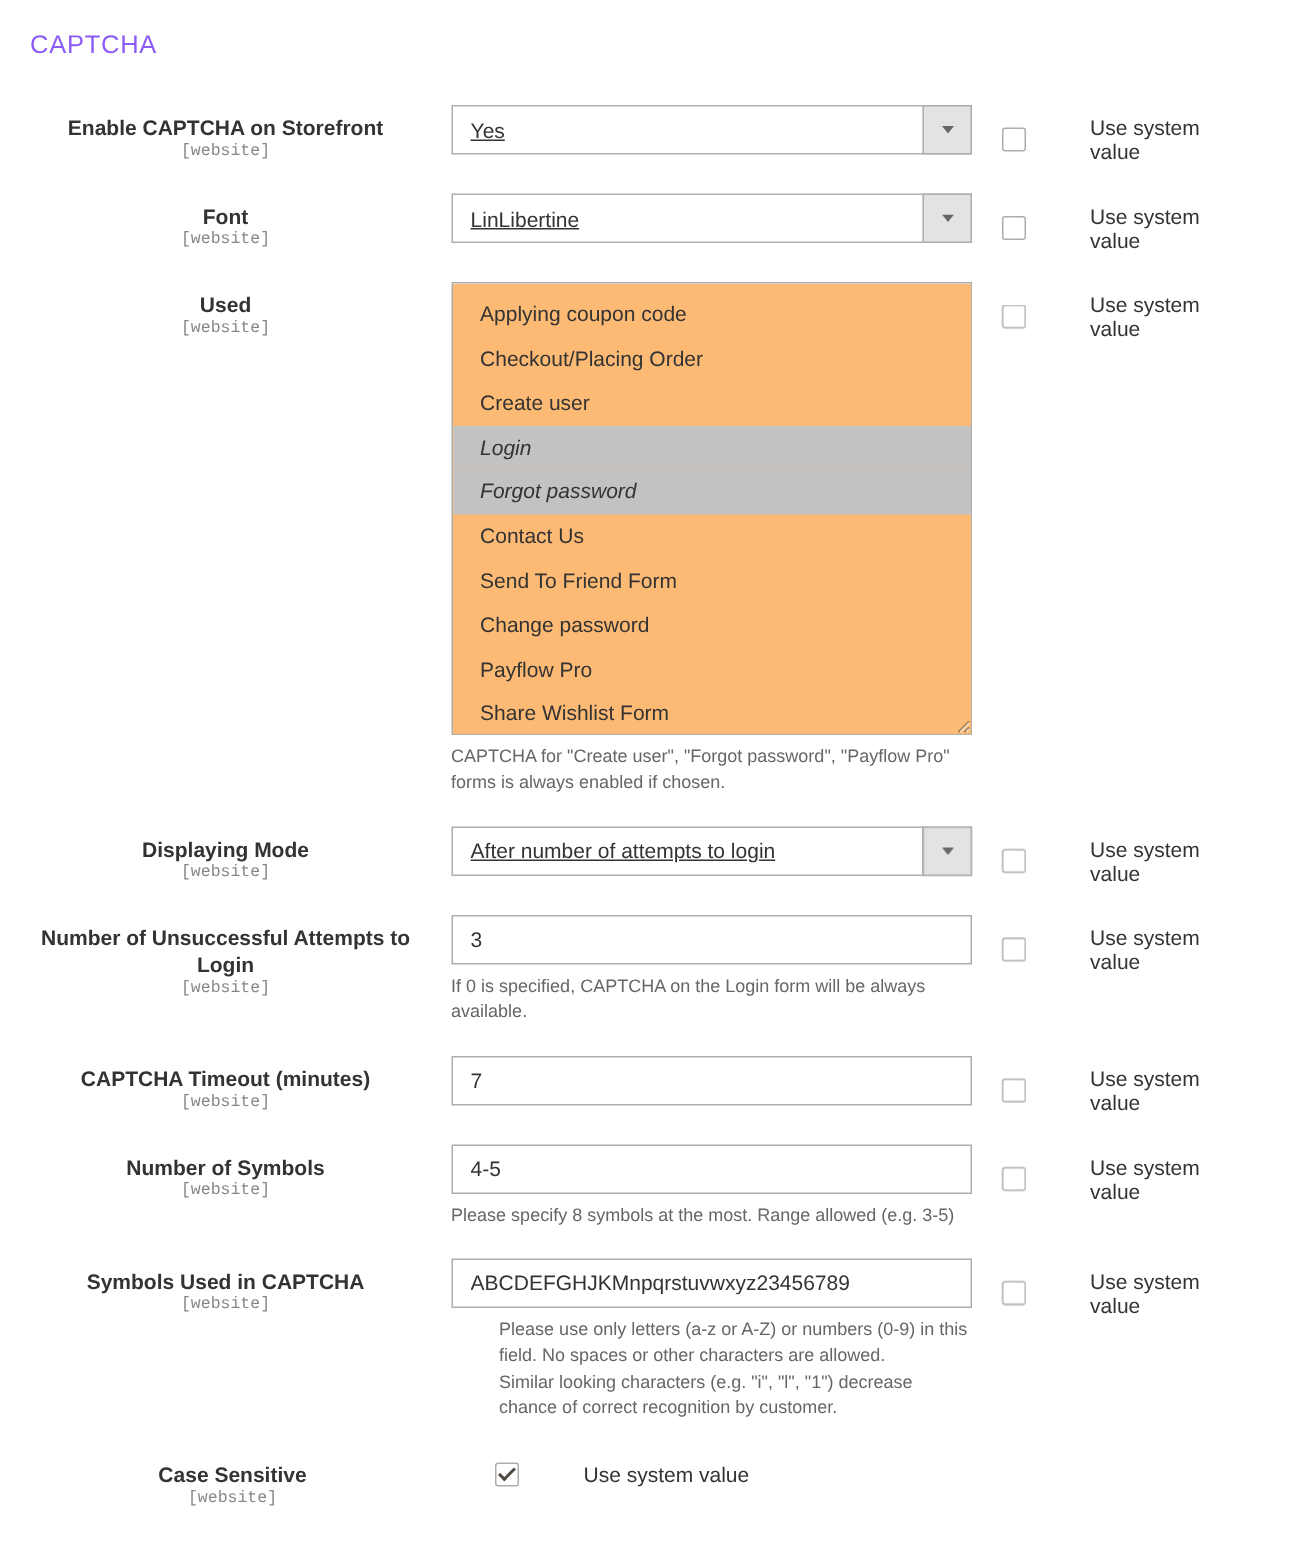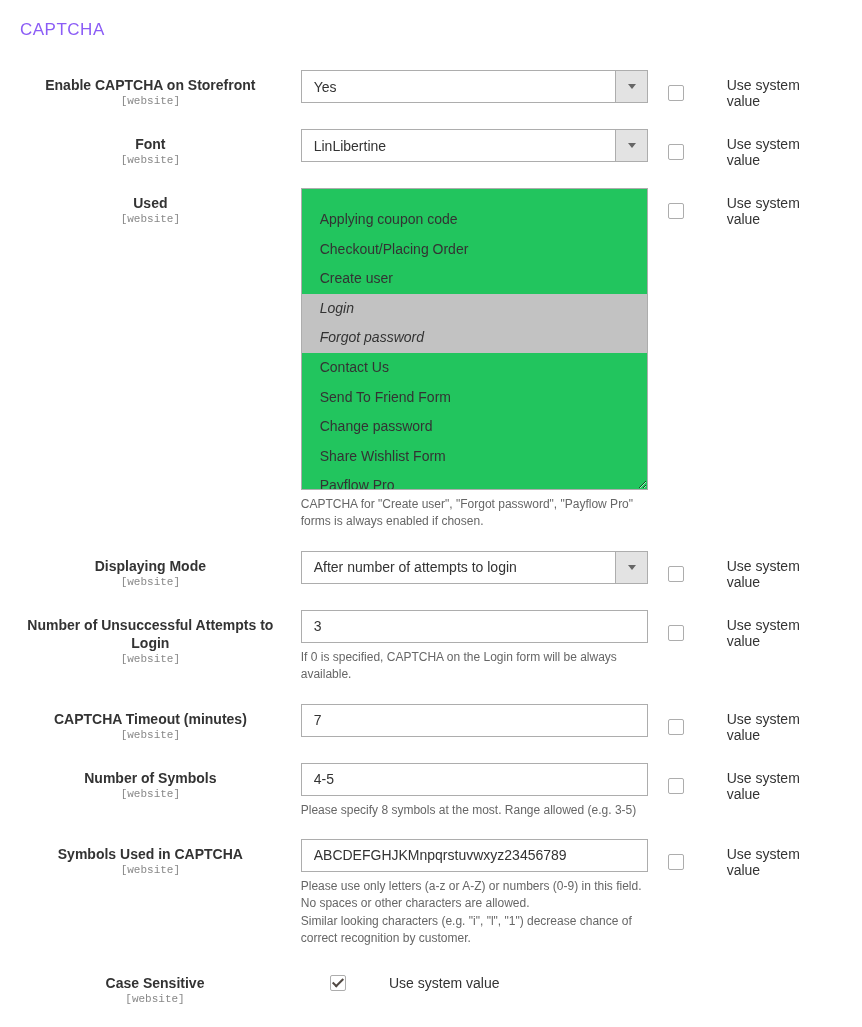--- a/index.html
+++ b/index.html
@@ -87,20 +87,21 @@
   width: 100%;
   height: 33px;
   border: 1px solid #adadad;
   background: #fff;
   padding: 0 40px 0 12px;
   font-size: 14px;
   color: #333;
   display: flex;
   align-items: center;
   cursor: pointer;
+  text-decoration: underline;
 }
 .select-arrow {
   position: absolute;
   right: 0;
   top: 0;
   width: 33px;
   height: 33px;
   background: #e3e3e3;
   border: 1px solid #adadad;
   display: flex;
@@ -115,22 +116,22 @@
   border: 1px solid #adadad;
   background: #fff;
   padding: 0 12px;
   font-size: 14px;
   color: #333;
   font-family: inherit;
 }
 .multiselect {
   width: 100%;
   border: 1px solid #adadad;
-  background: #22c55e;
-  padding: 16px 0;
+  background: #fdba74;
+  padding: 6px 0;
   resize: both;
   overflow: auto;
   position: relative;
 }
 .multiselect-item {
   padding: 5px 18px;
   font-size: 14px;
   color: #333;
   cursor: pointer;
   line-height: 1.4;
@@ -201,22 +202,22 @@
   <div class="input-col">
     <div class="multiselect" id="forms-multiselect" style="height:302px;">
     <div class="multiselect-item">Applying coupon code</div>
         <div class="multiselect-item">Checkout/Placing Order</div>
         <div class="multiselect-item">Create user</div>
         <div class="multiselect-item selected">Login</div>
         <div class="multiselect-item selected">Forgot password</div>
         <div class="multiselect-item">Contact Us</div>
         <div class="multiselect-item">Send To Friend Form</div>
         <div class="multiselect-item">Change password</div>
+        <div class="multiselect-item">Payflow Pro</div>
         <div class="multiselect-item">Share Wishlist Form</div>
-        <div class="multiselect-item">Payflow Pro</div>
       </div>
     <p class="help-note">CAPTCHA for "Create user", "Forgot password", "Payflow Pro" forms is always enabled if chosen.</p>
   </div>
   <div class="checkbox-col">
     <input type="checkbox" style="">
     <label>Use system value</label>
   </div>
 </div>
 
 <div class="form-row">
@@ -284,21 +285,21 @@
   </div>
 </div>
 
 <div class="form-row">
   <div class="label-col">
     <span class="field-label">Symbols Used in CAPTCHA</span>
     <span class="scope-label">[website]</span>
   </div>
   <div class="input-col">
     <input class="text-input" type="text" value="ABCDEFGHJKMnpqrstuvwxyz23456789" style="">
-    <p class="help-note" style="white-space: pre-line;">Please use only letters (a-z or A-Z) or numbers (0-9) in this field. No spaces or other characters are allowed.
+    <p class="help-note" style="white-space: pre-line; margin-left: 32px;">Please use only letters (a-z or A-Z) or numbers (0-9) in this field. No spaces or other characters are allowed.
 Similar looking characters (e.g. "i", "l", "1") decrease chance of correct recognition by customer.</p>
   </div>
   <div class="checkbox-col">
     <input type="checkbox" style="">
     <label>Use system value</label>
   </div>
 </div>
 
 <div class="form-row" style="margin-bottom:0;">
   <div class="label-col">

